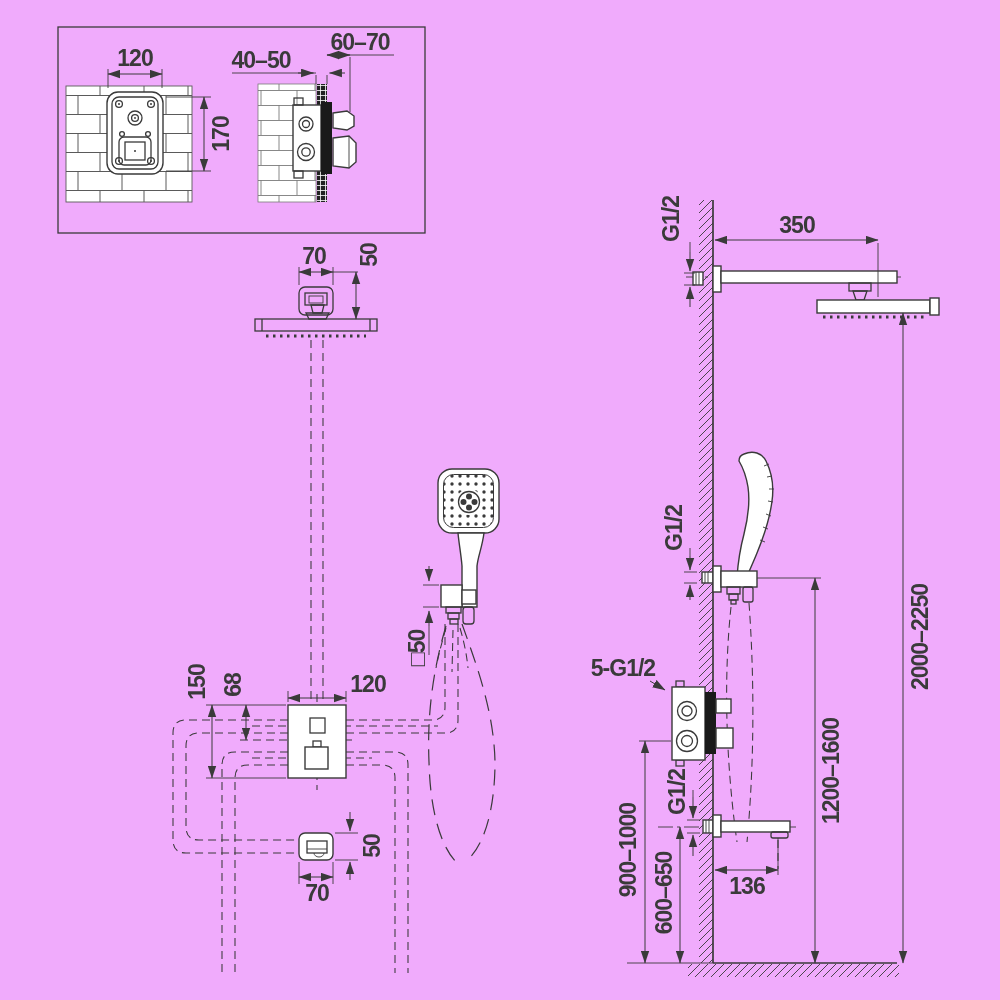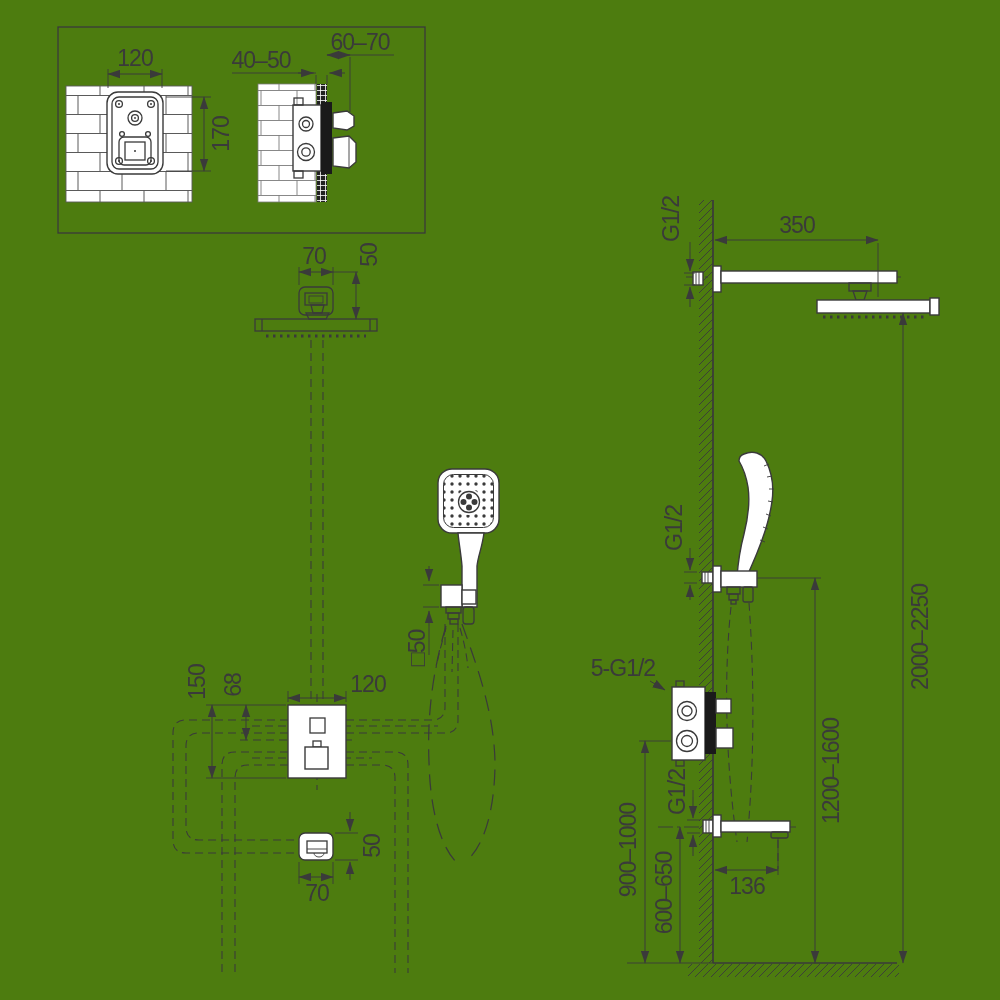--- a/index.html
+++ b/index.html
@@ -1,16 +1,16 @@
 <!DOCTYPE html>
 <html><head>
 <meta charset="utf-8">
 <style>
   html,body{margin:0;padding:0;background:#ffffff;}
-  .stage{width:1000px;height:1000px;position:relative;background:#4d7c0f;}
+  .stage{width:1000px;height:1000px;position:relative;background:#f0abfc;font-weight:bold;}
   svg{display:block;}
   .ln{stroke:#3a3a3a;fill:none;stroke-width:1.3;}
   .ln2{stroke:#3a3a3a;fill:none;stroke-width:1.7;}
   .lnw{stroke:#3a3a3a;fill:#fff;stroke-width:1.4;}
   .thin{stroke:#3a3a3a;fill:none;stroke-width:0.9;}
   .dim{stroke:#3a3a3a;fill:none;stroke-width:1;}
   .dash{stroke:#3a3a3a;fill:none;stroke-width:1.05;stroke-dasharray:8 5;}
   .hose{stroke:#3a3a3a;fill:none;stroke-width:1.2;stroke-dasharray:16 9;}
   .cl{stroke:#3a3a3a;fill:none;stroke-width:0.9;stroke-dasharray:15 4 3 4;}
   .dots{stroke:#3a3a3a;fill:none;stroke-width:3;stroke-dasharray:2.5 4.5;}

